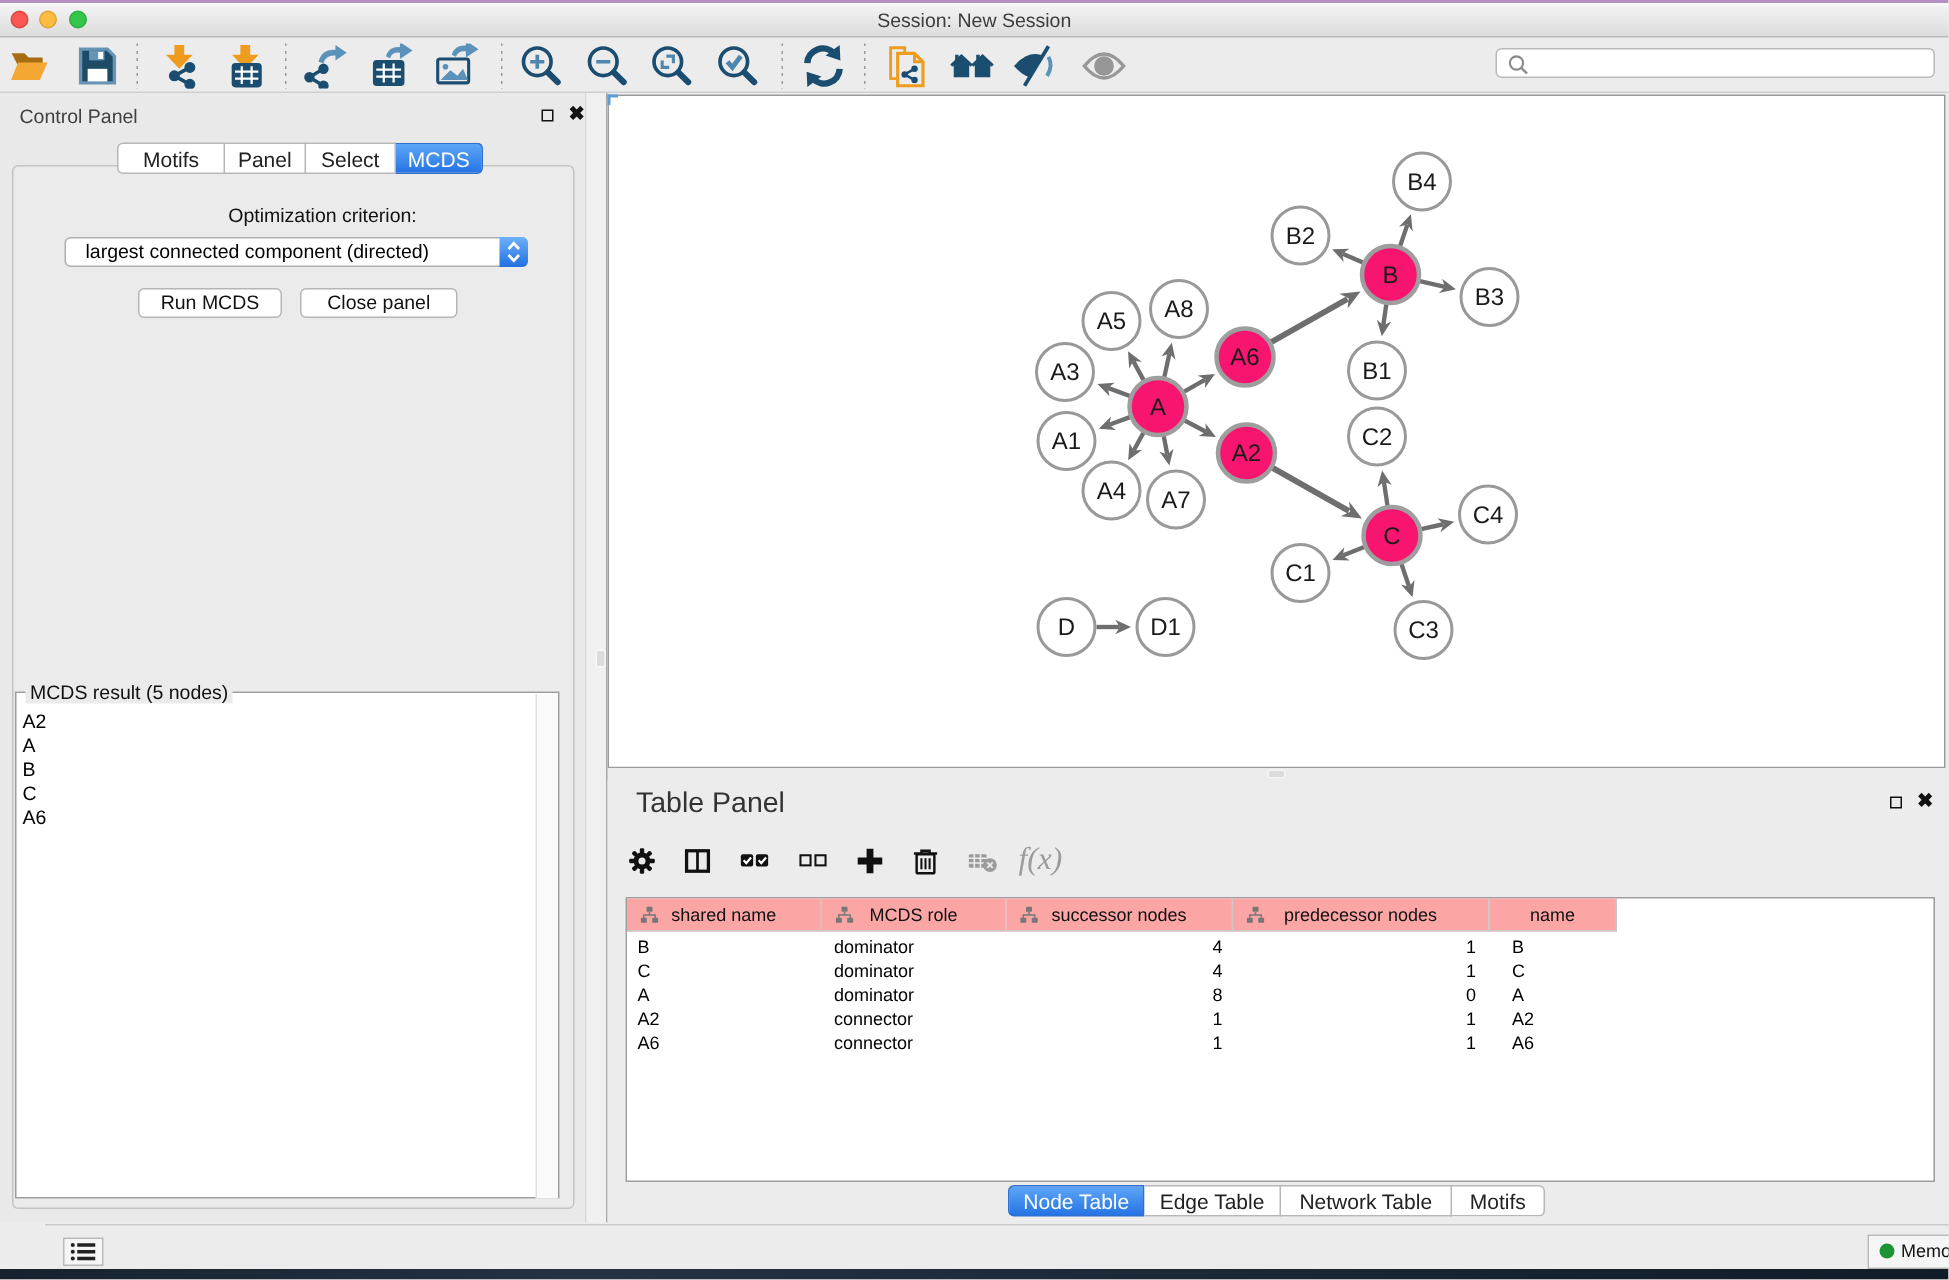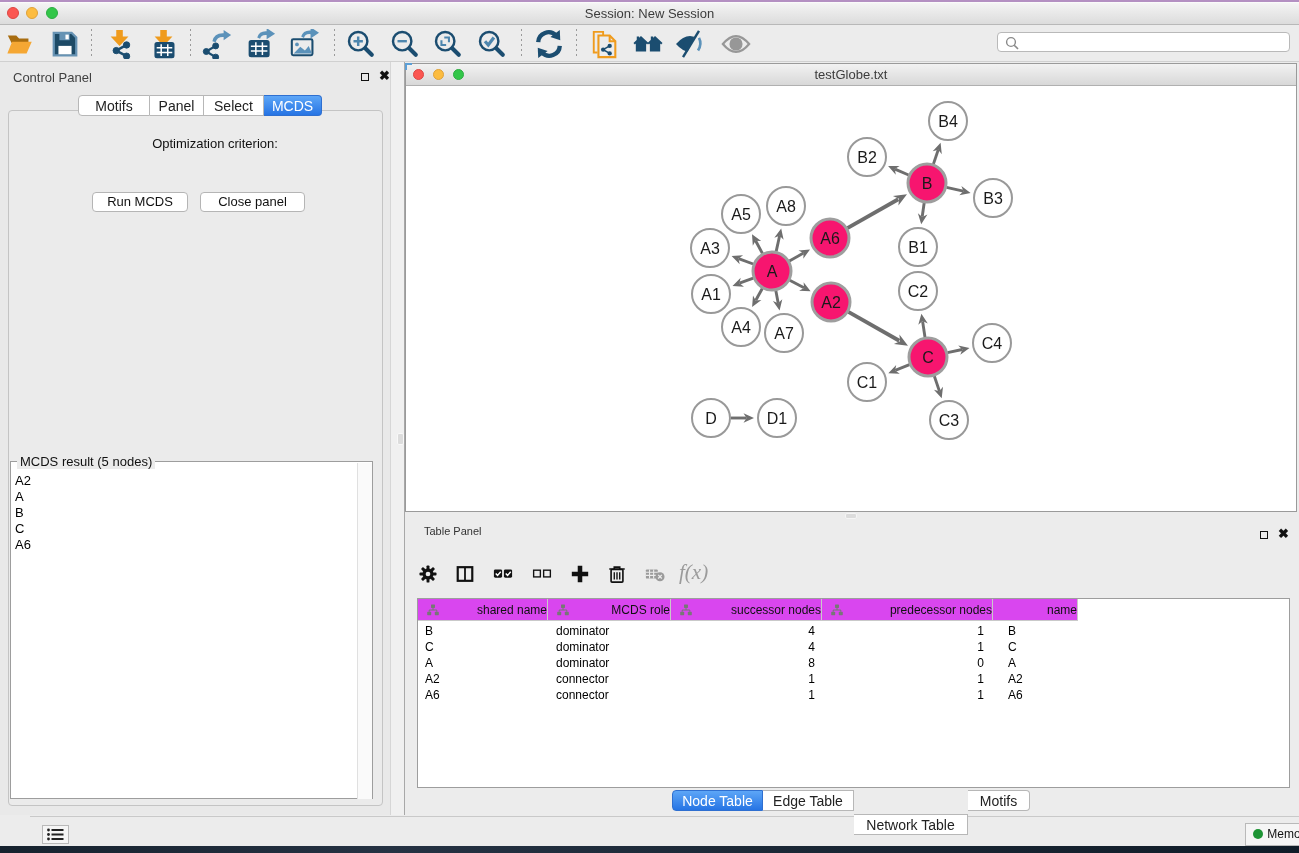--- a/index.html
+++ b/index.html
@@ -69,25 +69,25 @@
   background:linear-gradient(#f2f2f2,#d8d8d8); border-bottom:1px solid #b0b0b0; }
 #nettitle .title { width:100%; text-align:center; font-size:13px; color:#3c3c3c; line-height:22px; }
 #nettitle .tl { width:11px; height:11px; top:5px; }
 #netcanvas { position:absolute; left:0; top:23px; width:890px; height:424px; background:#fff; }
 #resizegrip { position:absolute; right:1px; bottom:1px; width:14px; height:14px; }
 #bluecorner { position:absolute; left:-1px; top:-1px; width:7px; height:7px; border-left:2px solid #5c9fd6; border-top:2px solid #5c9fd6; }
 #hgrip { position:absolute; left:845px; top:513px; width:12px; height:6px; background:#dcdcdc; border:1px solid #f5f5f5; border-radius:2px; }
 
 
 #tpanel { left:405px; top:520px; width:894px; height:295px; background:#ececec; }
-#tpanel .hdr { position:absolute; left:19px; top:5px; font-size:11px; color:#333; }
+#tpanel .hdr { position:absolute; left:19px; top:5px; font-size:19px; color:#333; }
 #ttoolbar { position:absolute; left:7px; top:42px; width:870px; height:36px; }
 #ttable { position:absolute; left:12px; top:78px; width:873px; height:190px; background:#fff; border:1px solid #9d9d9d; }
-.th { position:absolute; top:0; height:22px; background:#d946ef; border-right:1px solid #c9c9c9; border-bottom:1px solid #c9c9c9;
-  font-size:12px; color:#111; text-align:right; line-height:22px; }
+.th { position:absolute; top:0; height:22px; background:#fca5a5; border-right:1px solid #c9c9c9; border-bottom:1px solid #c9c9c9;
+  font-size:12px; color:#111; text-align:center; line-height:22px; }
 .trow { position:absolute; left:0; width:100%; height:16px; font-size:12px; color:#000; line-height:16px; }
 .trow span { position:absolute; }
 #btabs { left:267px; top:270px; }
 #btabs .tab { height:21px; padding:0; }
 .ti { position:absolute; top:2px; width:20px; height:20px; }
 .hi { width:12px; height:12px; position:absolute; left:9px; top:5px; }
 
 
 #statusbar { left:0; top:816px; width:1299px; height:30px; background:#ececec; border-top:1px solid #c9c9c9;margin-left:30px; }
 #listbtn { position:absolute; left:12px; top:8px; width:27px; height:19px; background:#f5f5f5; border:1px solid #b9b9b9; }
@@ -247,41 +247,38 @@
       <span class="wx">✖</span>
     </div>
   <div id="cptabs" class="tabs">
     <div class="tab first" style="width:72px;">Motifs</div>
     <div class="tab" style="width:54px;">Panel</div>
     <div class="tab" style="width:60px;">Select</div>
     <div class="tab sel last" style="width:58px;">MCDS</div>
   </div>
   <div id="cpbody"></div>
   <div id="optlabel">Optimization criterion:</div>
+  <div id="combo">largest connected component (directed)<div class="step"><svg width="19" height="20" viewBox="0 0 19 20">
+          <path d="M6 8 L9.5 4.2 L13 8 M6 12 L9.5 15.8 L13 12" stroke="#fff" stroke-width="1.8" fill="none"></path>
+        </svg></div></div>
   <div class="btn" style="left:92px; top:130px; width:96px;">Run MCDS</div>
   <div class="btn" style="left:200px; top:130px; width:105px;">Close panel</div>
   <div id="fieldset">
     <div class="legend">MCDS result (5 nodes)</div>
     <div class="sb"></div>
     <div class="items">A2<br>A<br>B<br>C<br>A6</div>
   </div>
 </div>
 
 <div id="vgutter" class="abs"></div>
 <div id="vsplit" class="abs"></div>
 <div id="vgrip" class="abs"></div>
 <div id="hgrip" class="abs"></div>
 
 <div id="netwin" class="abs">
-  <div id="nettitle">
-    <span class="tl red" style="left:7px;"></span>
-    <span class="tl yel" style="left:27px;"></span>
-    <span class="tl grn" style="left:47px;"></span>
-    <div class="title">testGlobe.txt</div>
-  </div>
   <div id="resizegrip"><svg width="14" height="14" viewBox="0 0 14 14">
     <path d="M13 1 L1 13 M13 5 L5 13 M13 9 L9 13" stroke="#a9a9a9" stroke-width="1"></path>
       </svg></div>
   <div id="bluecorner"></div>
   <div id="netcanvas">
 <svg id="graph" width="890" height="424" viewBox="406 86 890 424">
 <g fill="#6e6e6e">
 <line x1="753.3" y1="277.1" x2="739.5" y2="282.2" stroke="#6e6e6e" stroke-width="2.9"></line>
 <line x1="789.7" y1="279.3" x2="804.0" y2="286.8" stroke="#6e6e6e" stroke-width="2.9"></line>
 <line x1="753.2" y1="263.0" x2="738.6" y2="257.6" stroke="#6e6e6e" stroke-width="2.9"></line>
@@ -481,21 +478,21 @@
         <span style="left:7px;">A6</span>
         <span style="left:138px;">connector</span>
         <span style="left:383px;width:14px;text-align:right;">1</span>
         <span style="left:552px;width:14px;text-align:right;">1</span>
         <span style="left:590px;">A6</span>
       </div>
   </div>
   <div id="btabs" class="tabs">
     <div class="tab first sel" style="width:91px;">Node Table</div>
     <div class="tab" style="width:91px;">Edge Table</div>
-    <div class="tab" style="width:114px;margin-top:24px;">Network Table</div>
+    <div class="tab" style="width:114px;">Network Table</div>
     <div class="tab last" style="width:62px;">Motifs</div>
   </div>
 </div>
 
 <div id="statusbar" class="abs">
   <div id="listbtn"><svg width="17" height="13" viewBox="0 0 17 13" style="margin:2px 0 0 4px;">
 <circle cx="1.5" cy="2" r="1.4" fill="#222"></circle>
         <circle cx="1.5" cy="6.5" r="1.4" fill="#222"></circle>
         <circle cx="1.5" cy="11" r="1.4" fill="#222"></circle>
 <path d="M4.5 2 h12 M4.5 6.5 h12 M4.5 11 h12" stroke="#222" stroke-width="2.2"></path>

